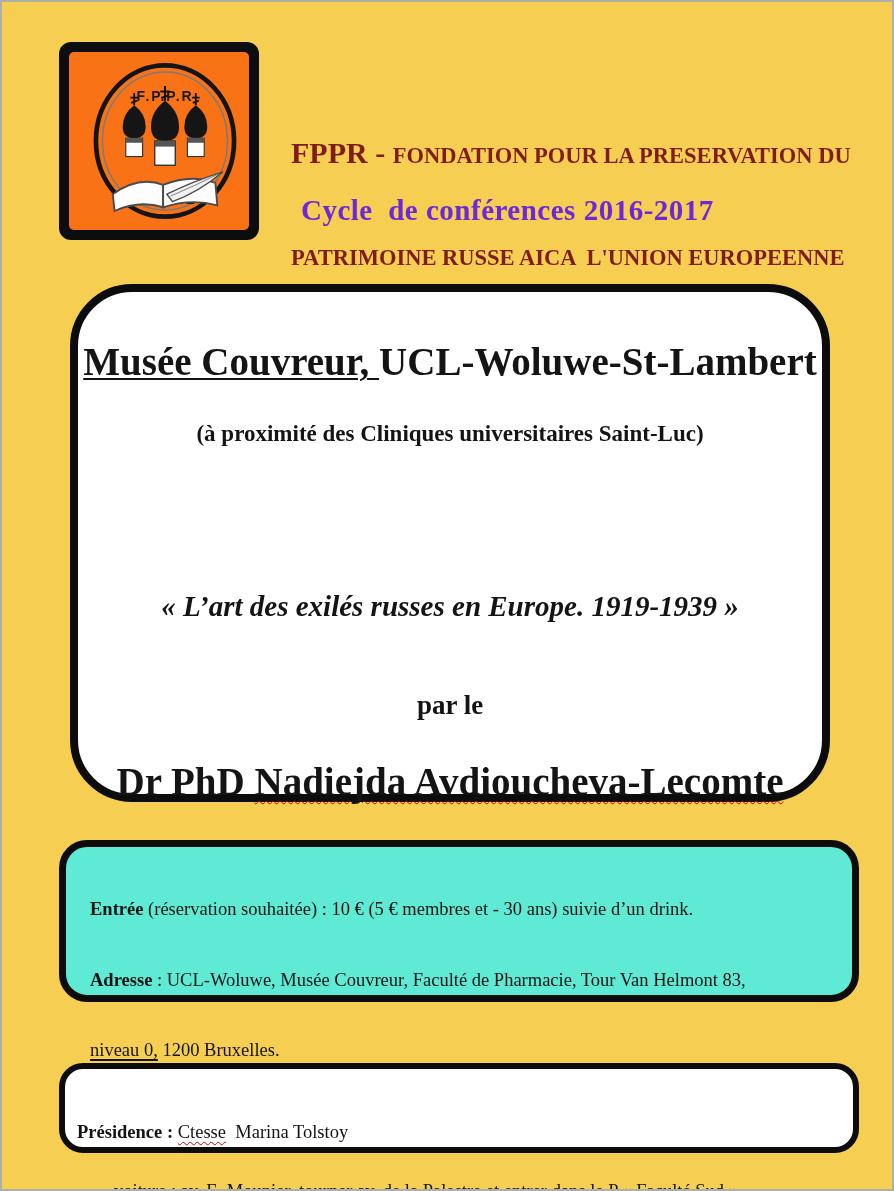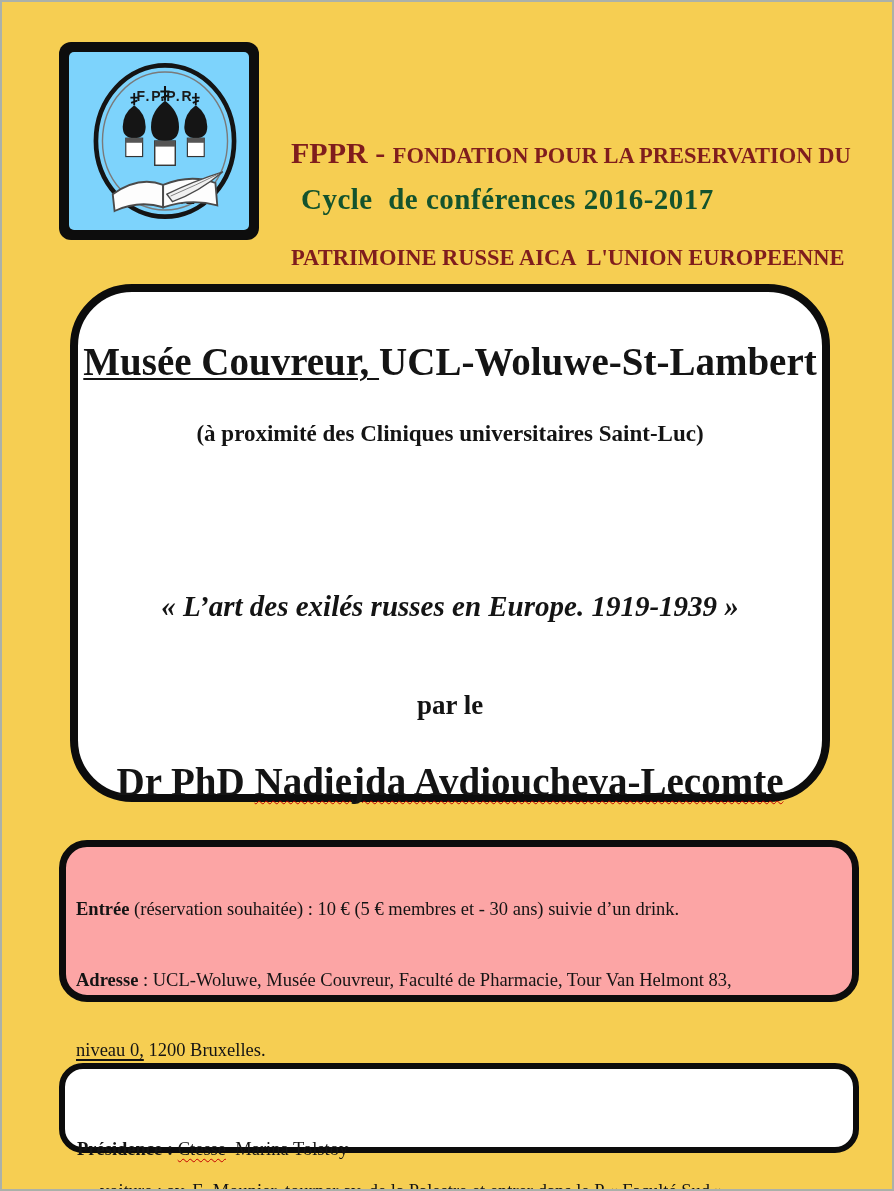--- a/index.html
+++ b/index.html
@@ -4,43 +4,43 @@
 <style>
   html,body{margin:0;padding:0;background:#888;}
   .page{
     position:relative;width:894px;height:1191px;box-sizing:border-box;
     background:#F6CE52;border:2px solid #ABB1A9;overflow:hidden;
     font-family:"Liberation Serif",serif;color:#141414;
   }
   .page .line, .page span, .page div{white-space:pre-wrap;}
   
   .logo-frame{position:absolute;left:57px;top:40px;width:200px;height:198px;background:#0D0D0D;border-radius:12px;}
-  .logo-inner{position:absolute;left:10px;top:10px;right:10px;bottom:10px;background:#7dd3fc;border-radius:5px;display:flex;align-items:center;justify-content:center;padding-left:12px;}
+  .logo-inner{position:absolute;left:10px;top:10px;right:10px;bottom:10px;background:#f97316;border-radius:5px;display:flex;align-items:center;justify-content:center;padding-left:12px;}
   .emblem-label{fill:#1b1b1b;font-family:"Liberation Sans",sans-serif;font-size:15px;font-weight:600;letter-spacing:2px;}
   
   .org{position:absolute;left:289px;top:66px;width:585px;font-weight:bold;color:#7f1d1d;line-height:34px;}
   .org-lead{font-size:30px;}
   .org-main{font-size:22.5px;}
   .org-l2{font-size:22.5px;line-height:30px;}
-  .cycle{position:absolute;left:299px;top:181px;font-size:29px;font-weight:bold;color:#14532d;letter-spacing:0.5px;}
+  .cycle{position:absolute;left:299px;top:192px;font-size:29px;font-weight:bold;color:#6d28d9;letter-spacing:0.5px;}
   
   .box1{position:absolute;left:68px;top:282px;width:760px;height:518px;box-sizing:border-box;background:#fff;border:8px solid #0C0C0C;border-radius:62px;text-align:center;padding-top:12px;}
   .l-datetime{font-size:29px;font-weight:bold;line-height:36px;}
   .l-venue{font-size:39px;font-weight:bold;line-height:44px;}
   .l-prox{font-size:23px;font-weight:bold;line-height:28px;}
   .l-title{font-size:29px;font-weight:bold;font-style:italic;line-height:36px;margin-top:104px;}
   .l-parle{font-size:27px;font-weight:bold;line-height:32px;margin-top:29px;}
   .l-speaker{font-size:39px;font-weight:bold;line-height:50px;}
   .l-bio{font-size:19px;text-align:left;margin-top:40px;line-height:27px;padding-left:10px;white-space:pre;}
   
-  .box2{position:absolute;left:57px;top:838px;width:800px;height:162px;box-sizing:border-box;background:#fca5a5;border:7px solid #0C0C0C;border-radius:28px;padding:4px 10px;font-size:18.5px;line-height:23.5px;}
+  .box2{position:absolute;left:57px;top:838px;width:800px;height:162px;box-sizing:border-box;background:#5eead4;border:7px solid #0C0C0C;border-radius:28px;padding:4px 24px;font-size:18.5px;line-height:23.5px;}
   .brow{position:relative;padding-left:24px;}
   .bullet{position:absolute;left:7px;top:-2px;font-size:13px;color:#444;}
   
-  .box3{position:absolute;left:57px;top:1061px;width:800px;height:90px;box-sizing:border-box;background:#fff;border:6px solid #0C0C0C;border-radius:24px;padding:20px 12px;font-size:18.5px;line-height:24px;}
+  .box3{position:absolute;left:57px;top:1061px;width:800px;height:90px;box-sizing:border-box;background:#fff;border:6px solid #0C0C0C;border-radius:24px;padding:3px 12px;font-size:18.5px;line-height:24px;}
   
   .bld{font-weight:bold;}
   .ul{text-decoration-line:underline;text-decoration-thickness:1.5px;text-underline-offset:3px;}
   .sq{text-decoration-line:underline;text-decoration-style:wavy;text-decoration-color:#C40000;text-decoration-thickness:1px;text-underline-offset:3px;}
   .sq-big{text-decoration-line:underline;text-decoration-style:wavy;text-decoration-color:#C40000;text-decoration-thickness:1px;text-underline-offset:5px;}
 </style>
 </head>
 <body>
 
 <div class="page">

